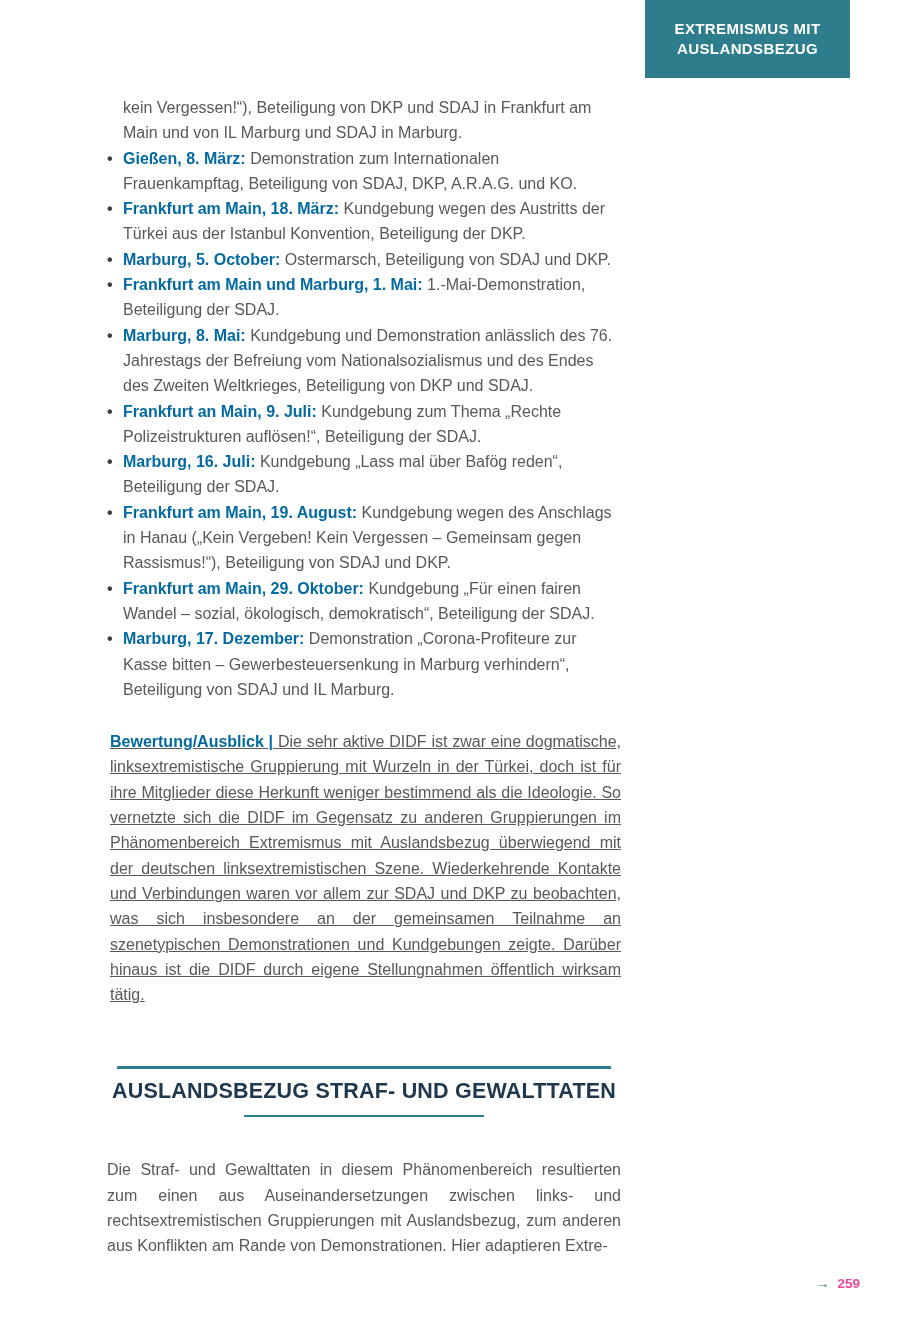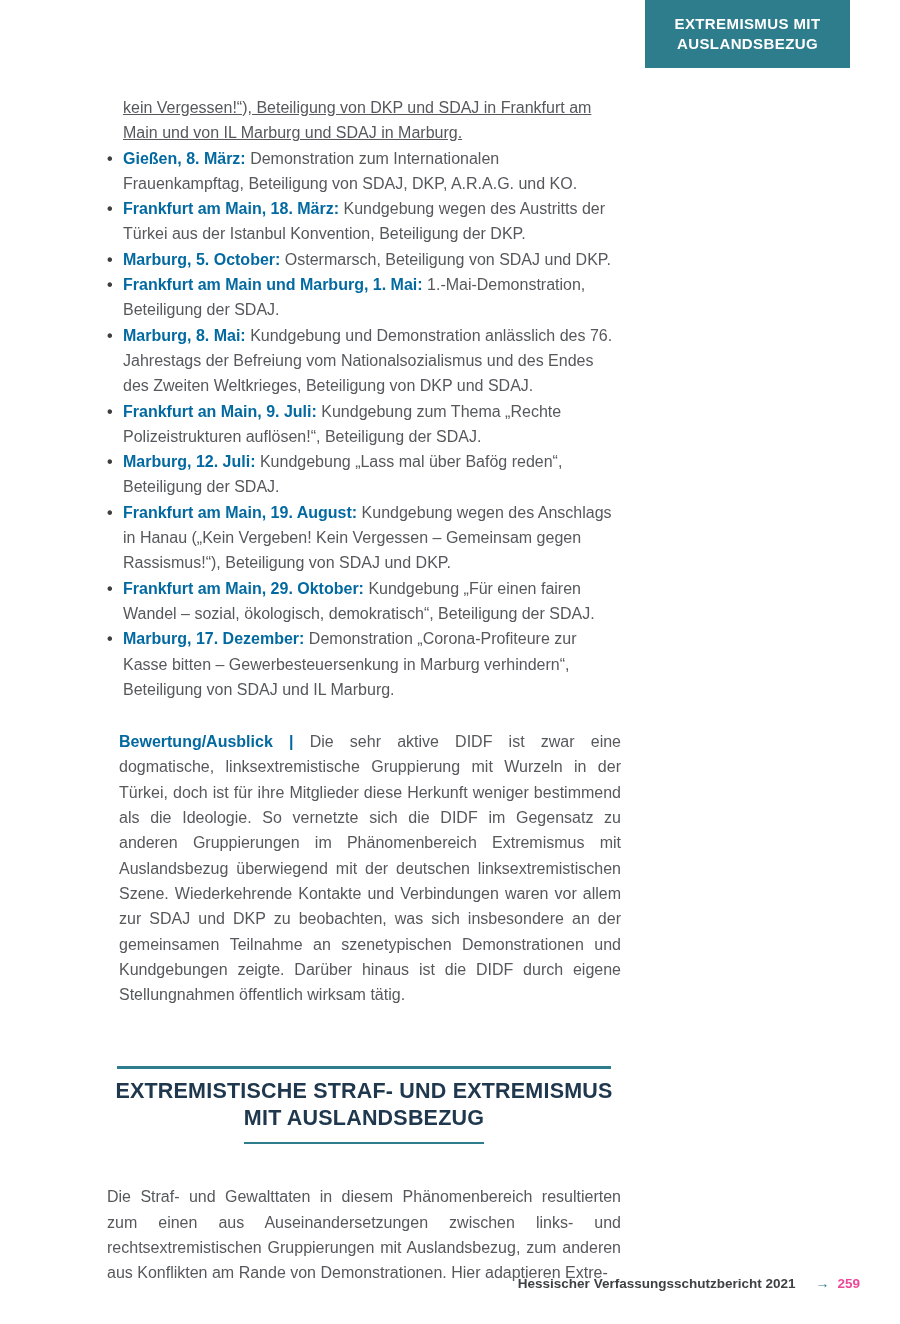--- a/index.html
+++ b/index.html
@@ -3,38 +3,38 @@
 <meta charset="utf-8">
 <style>
   html,body{margin:0;padding:0;}
   body{
     width:900px;height:1324px;position:relative;background:#ffffff;
     font-family:"Liberation Sans","DejaVu Sans",sans-serif;
     -webkit-font-smoothing:antialiased;
   }
   
   .corner-tab{
-    position:absolute;top:0;left:645px;width:205px;height:68px;
+    position:absolute;top:0;left:645px;width:205px;height:78px;
     background:#2E7D8C;color:#ffffff;
     display:flex;flex-direction:column;align-items:center;justify-content:center;
     font-weight:bold;font-size:15px;line-height:20px;letter-spacing:.4px;text-align:center;
   }
   
   .column{
     position:absolute;left:107px;top:95px;width:514px;
     color:#57585C;font-size:16px;line-height:25.3px;
   }
-  .hang{padding-left:16px;margin:0;text-align:left;text-decoration:underline;}
+  .hang{padding-left:16px;margin:0;text-align:left;}
   ul.events{list-style:none;margin:0;padding:0;}
   ul.events li{position:relative;padding-left:16px;text-align:left;}
   ul.events li .bullet-dot{
     position:absolute;left:0;top:0;color:#3F3F41;font-weight:bold;
   }
   .b{font-weight:bold;color:#0369a1;}
-  .assessment{margin:27px 0 0 12px;text-align:justify;}
+  .assessment{margin:27px 0 0 3px;text-align:justify;text-decoration:underline;}
   .section-head{margin-top:59px;}
   .rule-top{height:0;border-top:3px solid #2E7D8C;margin:0 10px;}
   .sec-title{
     margin:9px 0 10px 0;text-align:center;color:#20384E;
     font-weight:bold;font-size:21.5px;line-height:27px;letter-spacing:.2px;
   }
   .sec-title span{display:block;}
   .rule-bottom{height:0;border-top:2px solid #2E7D8C;width:240px;margin:0 auto;}
   .closing{margin:40px 0 0 0;text-align:justify;}
   
@@ -84,21 +84,21 @@
       <span class="b">Marburg, 8. Mai:</span>
       <span>Kundgebung und Demonstration anlässlich des 76. Jahrestags der Befreiung vom Nationalsozialismus und des Endes des Zweiten Weltkrieges, Beteiligung von DKP und SDAJ.</span>
     </li>
     <li>
       <span class="bullet-dot">•</span>
       <span class="b">Frankfurt an Main, 9. Juli:</span>
       <span>Kundgebung zum Thema „Rechte Polizeistrukturen auflösen!“, Beteiligung der SDAJ.</span>
     </li>
     <li>
       <span class="bullet-dot">•</span>
-      <span class="b">Marburg, 12. Juli:</span>
+      <span class="b">Marburg, 16. Juli:</span>
       <span>Kundgebung „Lass mal über Bafög reden“, Beteiligung der SDAJ.</span>
     </li>
     <li>
       <span class="bullet-dot">•</span>
       <span class="b">Frankfurt am Main, 19. August:</span>
       <span>Kundgebung wegen des Anschlags in Hanau („Kein Vergeben! Kein Vergessen – Gemeinsam gegen Rassismus!“), Beteiligung von SDAJ und DKP.</span>
     </li>
     <li>
       <span class="bullet-dot">•</span>
       <span class="b">Frankfurt am Main, 29. Oktober:</span>
@@ -112,27 +112,25 @@
   </ul>
 
   <p class="assessment">
     <span class="b">Bewertung/Ausblick |</span>
     <span>Die sehr aktive DIDF ist zwar eine dogmatische, linksextremistische Gruppierung mit Wurzeln in der Türkei, doch ist für ihre Mitglieder diese Herkunft weniger bestimmend als die Ideologie. So vernetzte sich die DIDF im Gegensatz zu anderen Gruppierungen im Phänomenbereich Extremismus mit Auslandsbezug überwiegend mit der deutschen linksextremistischen Szene. Wiederkehrende Kontakte und Verbindungen waren vor allem zur SDAJ und DKP zu beobachten, was sich insbesondere an der gemeinsamen Teilnahme an szenetypischen Demonstrationen und Kundgebungen zeigte. Darüber hinaus ist die DIDF durch eigene Stellungnahmen öffentlich wirksam tätig.</span>
   </p>
 
   <div class="section-head">
     <div class="rule-top"></div>
     <h2 class="sec-title">
-      <span>EXTREMISTISCHE STRAF- UND EXTREMISMUS</span>
-      <span>MIT AUSLANDSBEZUG</span>
+      <span>AUSLANDSBEZUG STRAF- UND GEWALTTATEN</span>
     </h2>
     <div class="rule-bottom"></div>
   </div>
 
   <p class="closing">Die Straf- und Gewalttaten in diesem Phänomenbereich resultierten zum einen aus Auseinandersetzungen zwischen links- und rechtsextremistischen Gruppierungen mit Auslandsbezug, zum anderen aus Konflikten am Rande von Demonstrationen. Hier adaptieren Extre-</p>
 
 </div>
 
 <div class="footer">
-  <span class="report">Hessischer Verfassungsschutzbericht 2021</span>
   <span class="arrow">→</span>
   <span class="pagenum">259</span>
 </div>
 
 </body></html>

